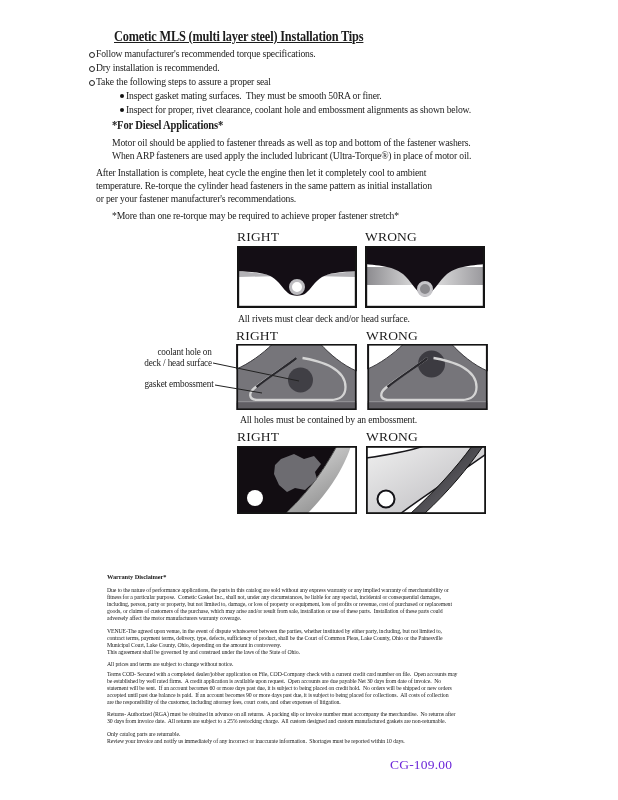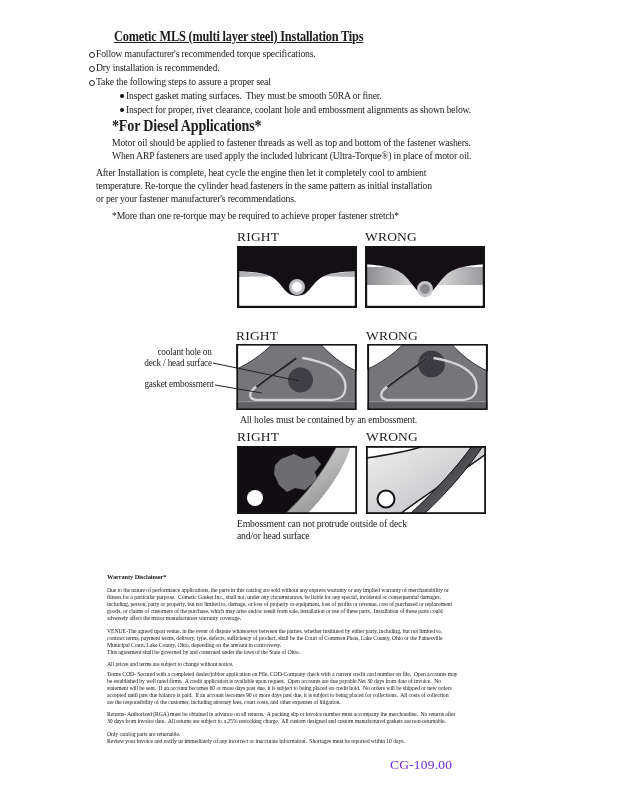--- a/index.html
+++ b/index.html
@@ -42,21 +42,21 @@
     <div class="abs bullet-circle" style="left:89px;top:66px;"></div>
     <div class="abs body-line" style="left:96px;top:61px;"><span class="cx">Dry installation is recommended.</span></div>
     <div class="abs bullet-circle" style="left:89px;top:80px;"></div>
     <div class="abs body-line" style="left:96px;top:75px;"><span class="cx">Take the following steps to assure a proper seal</span></div>
     <div class="abs bullet-dot" style="left:120px;top:94px;"></div>
     <div class="abs body-line" style="left:126px;top:89px;"><span class="cx">Inspect gasket mating surfaces.  They must be smooth 50RA or finer.</span></div>
     <div class="abs bullet-dot" style="left:120px;top:108px;"></div>
     <div class="abs body-line" style="left:126px;top:103px;"><span class="cx">Inspect for proper, rivet clearance, coolant hole and embossment alignments as shown below.</span></div>
   </div>
 
-  <div class="abs body-line bold" style="left:112px;top:119px;font-size:16px;"><span class="cx">*For Diesel Applications*</span></div>
+  <div class="abs body-line bold" style="left:112px;top:119px;font-size:12px;"><span class="cx">*For Diesel Applications*</span></div>
   <div class="abs body-text" style="left:112px;top:136px;">
       <div class="ln">Motor oil should be applied to fastener threads as well as top and bottom of the fastener washers.</div>
       <div class="ln">When ARP fasteners are used apply the included lubricant (Ultra-Torque®) in place of motor oil.</div>
     </div>
   <div class="abs body-text" style="left:96px;top:166px;">
       <div class="ln">After Installation is complete, heat cycle the engine then let it completely cool to ambient</div>
       <div class="ln">temperature. Re-torque the cylinder head fasteners in the same pattern as initial installation</div>
       <div class="ln">or per your fastener manufacturer's recommendations.</div>
     </div>
   <div class="abs body-line" style="left:112px;top:209px;"><span class="cx">*More than one re-torque may be required to achieve proper fastener stretch*</span></div>
@@ -81,20 +81,21 @@
           <stop offset="1" stop-color="#9a999d"></stop>
       </linearGradient>
     </defs>
     <rect x="0" y="0" width="120" height="62" fill="#ffffff"></rect>
     <rect x="1.5" y="21" width="117" height="18" fill="url(#band1)"></rect>
     <path d="M0,0 H120 V18 C98,20 90,22 82,28 C74,35 70,44 63,49 C60,51.5 60,51.5 57,49 C50,44 46,35 38,28 C30,22 22,20 0,18 Z" fill="#140e15"></path>
     <circle cx="60" cy="43" r="6.5" fill="#8a898d" stroke="#c6c5c9" stroke-width="3"></circle>
     <rect x="1" y="1" width="118" height="60" fill="none" stroke="#141414" stroke-width="2.4"></rect>
   </svg>
 
+  <div class="abs caption" style="left:238px;top:312px;"><span class="cx">All rivets must clear deck and/or head surface.</span></div>
 
   <div class="abs dg-label" style="left:236px;top:328px;width:121px;">RIGHT</div>
   <div class="abs dg-label" style="left:366px;top:328px;width:123px;">WRONG</div>
 
   <svg class="abs" style="left:236px;top:344px;" width="121" height="66" viewBox="0 0 120 66">
     <rect x="0" y="0" width="120" height="66" fill="#76757a"></rect>
     <path d="M0,0 L36,0 C26,10 12,20 0,25 Z" fill="#ffffff" stroke="#3a393d" stroke-width="1"></path>
     <path d="M84,0 L120,0 L120,27 C106,21 93,10 84,0 Z" fill="#ffffff" stroke="#3a393d" stroke-width="1"></path>
     <path d="M60,14 C50,22 30,34 18,44 C12,49 12,55 20,56 L94,56 C104,56 109,51 109,43 C109,34 102,27 95,23 C88,19 74,15 66,14" fill="none" stroke="#d4d4d4" stroke-width="2.3" stroke-linejoin="round"></path>
     <path d="M60,14 C50,22 32,33 20,43" fill="none" stroke="#2a292e" stroke-width="2.3"></path>
@@ -159,21 +160,20 @@
     </defs>
     <rect x="0" y="0" width="120" height="68" fill="#ffffff"></rect>
     <path d="M0,12 C28,8 46,4 58,0 L120,0 L120,8 C92,28 58,50 34,68 L0,68 Z" fill="url(#deck3)"></path>
     <path d="M0,12 C28,8 46,4 58,0" fill="none" stroke="#17161a" stroke-width="1.5"></path>
     <path d="M120,8 C92,28 58,50 34,68" fill="none" stroke="#17161a" stroke-width="1.5"></path>
     <path d="M106,0 C90,22 68,46 44,68 L58,68 C82,46 102,22 117,0 Z" fill="url(#stripe3)" stroke="#111" stroke-width="1"></path>
     <circle cx="20" cy="53" r="8.5" fill="#ffffff" stroke="#141318" stroke-width="2"></circle>
     <rect x="0.9" y="0.9" width="118.2" height="66.2" fill="none" stroke="#141414" stroke-width="1.8"></rect>
   </svg>
 
-  <div class="abs caption" style="left:237px;top:517px;"><div class="ln">Embossment can not protrude outside of deck</div><div class="ln">and/or head surface</div></div>
 
   <div class="abs fp-head" style="left:107px;top:573px;">Warranty Disclaimer*</div>
   <div class="abs fineprint" style="left:107px;top:587px;">
       <div class="ln">Due to the nature of performance applications, the parts in this catalog are sold without any express warranty or any implied warranty of merchantability or</div>
       <div class="ln">fitness for a particular purpose.  Cometic Gasket Inc., shall not, under any circumstances, be liable for any special, incidental or consequential damages,</div>
       <div class="ln">including, person, party or property, but not limited to, damage, or loss of property or equipment, loss of profits or revenue, cost of purchased or replacement</div>
       <div class="ln">goods, or claims of customers of the purchase, which may arise and/or result from sale, installation or use of these parts.  Installation of these parts could</div>
       <div class="ln">adversely affect the motor manufacturers warranty coverage.</div>
     </div>
   <div class="abs fineprint" style="left:107px;top:628px;">

